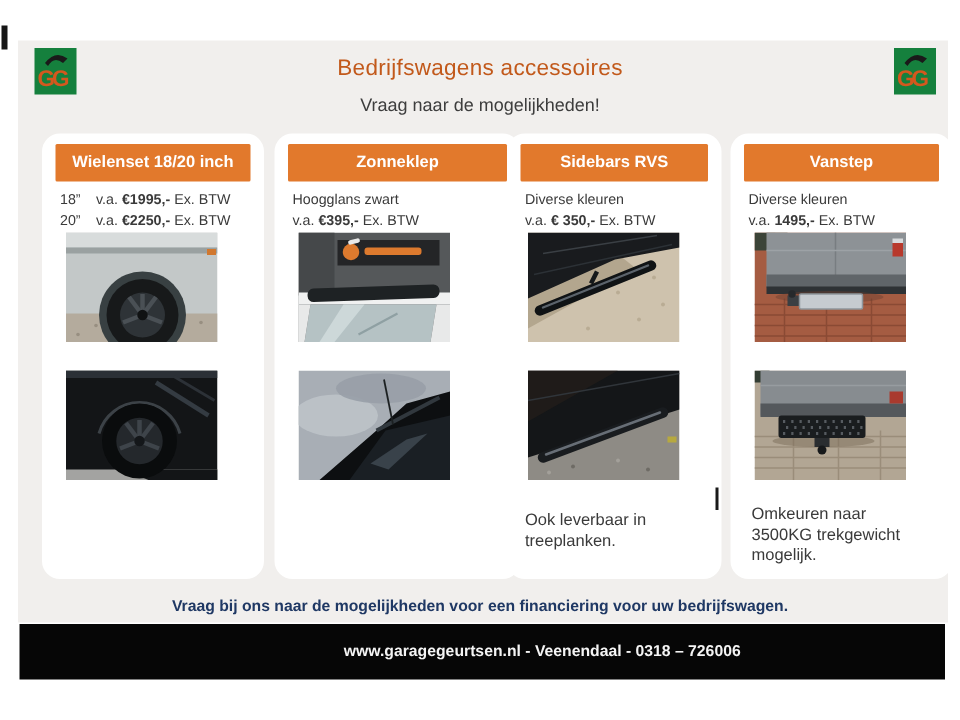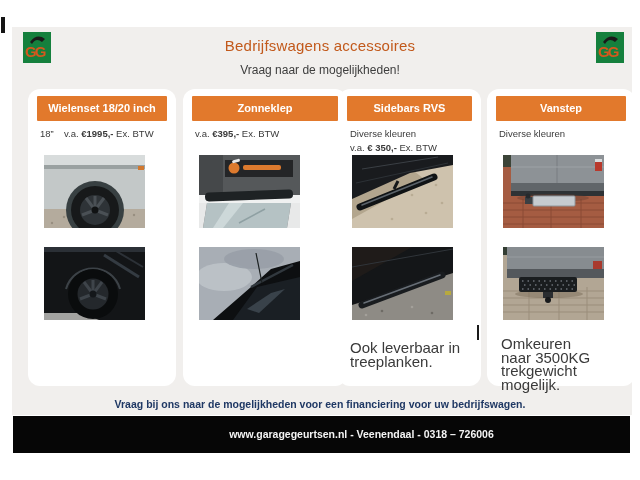--- a/index.html
+++ b/index.html
@@ -17,21 +17,21 @@
   #card-1{left:183px;width:164px;text-decoration:underline;}
   #card-2{left:338px;width:143px;}
   #card-3{left:487px;width:148px;}
   .card-hdr{position:absolute;top:7px;left:9px;right:9px;height:25px;background:#e2792c;color:#ffffff;font-weight:bold;font-size:11px;line-height:25px;text-align:center;border-radius:1px;}
   .card-text{position:absolute;top:38px;left:12px;right:8px;font-size:9.5px;color:#3a3a3a;line-height:13.5px;}
   .size-col{display:inline-block;width:24px;}
   .photo{position:absolute;left:16px;width:101px;height:73px;display:block;}
   #card-2 .photo{left:14px;}
   .p1{top:66px;}
   .p2{top:158px;}
-  .note{position:absolute;top:252px;left:12px;right:12px;font-size:15px;color:#3a3a3a;line-height:13.5px;}
+  .note{position:absolute;top:252px;left:12px;right:12px;font-size:11px;color:#3a3a3a;line-height:13.5px;}
   #card-3 .note{top:248px;left:14px;width:104px;}
   #caret-mark{left:477px;top:325px;width:2px;height:15px;background:#1a1a1a;}
   #financing-note{left:0;top:398px;width:640px;text-align:center;font-size:10.5px;font-weight:bold;color:#1f3864;}
   #footer-bar{left:13px;top:416px;width:617px;height:37px;background:#060606;}
   #footer-text{display:block;width:100%;text-align:center;line-height:37px;color:#f4f4f4;font-size:10.5px;font-weight:bold;padding-left:40px;}
   b{font-weight:bold;}
 </style>
 </head>
 <body>
 
@@ -51,20 +51,21 @@
   </svg>
 </div>
 
 <div class="abs" id="page-title">Bedrijfswagens accessoires</div>
 <div class="abs" id="page-subtitle">Vraag naar de mogelijkheden!</div>
 
 <div class="abs card" id="card-0">
   <div class="card-hdr">Wielenset 18/20 inch</div>
   <div class="card-text">
     <div><span class="size-col">18”</span><span>v.a. </span><b>€1995,-</b><span> Ex. BTW</span></div>
+    <div><span class="size-col">20”</span><span>v.a. </span><b>€2250,-</b><span> Ex. BTW</span></div>
   </div>
   <svg class="photo p1" viewBox="0 0 101 73" preserveAspectRatio="none" aria-label="black alloy wheel on silver van, gravel">
     <rect width="101" height="73" fill="#c3c8c8"></rect>
     <rect width="101" height="10" fill="#d8dcdc"></rect>
     <rect y="10" width="101" height="4" fill="#9aa1a1"></rect>
     <rect x="94" y="11" width="6" height="4" fill="#d1782f"></rect>
     <rect y="54" width="101" height="19" fill="#b4ab9d"></rect>
     <circle cx="20" cy="62" r="1.2" fill="#988f81"></circle>
       <circle cx="70" cy="66" r="1.2" fill="#988f81"></circle>
       <circle cx="90" cy="60" r="1.2" fill="#988f81"></circle>
@@ -98,20 +99,21 @@
         <line x1="49" y1="47" x2="58" y2="35"></line>
         <line x1="49" y1="47" x2="40" y2="35"></line>
       </g>
     <circle cx="49" cy="47" r="3.5" fill="#14171a"></circle>
   </svg>
 </div>
 
 <div class="abs card" id="card-1">
   <div class="card-hdr">Zonneklep</div>
   <div class="card-text">
+    <div>Hoogglans zwart</div>
     <div><span>v.a. </span><b>€395,-</b><span> Ex. BTW</span></div>
   </div>
   <svg class="photo p1" viewBox="0 0 101 73" preserveAspectRatio="none" aria-label="white van with black sun visor at G.Geurtsen building">
     <rect width="101" height="73" fill="#55585a"></rect>
     <rect width="24" height="42" fill="#45484a"></rect>
     <rect x="26" y="5" width="68" height="17" fill="#242527"></rect>
     <circle cx="35" cy="13" r="5.5" fill="#dd7a2e"></circle>
     <rect x="33" y="4.5" width="8" height="3" rx="1.5" fill="#e9e9e9" transform="rotate(-14 37 6)"></rect>
     <rect x="44" y="10" width="38" height="5" rx="2" fill="#dd7a2e"></rect>
     <rect y="40" width="101" height="8" fill="#f0f1f1"></rect>
@@ -168,20 +170,21 @@
     <line x1="10" y1="58" x2="90" y2="28" stroke="#191c1f" stroke-width="7" stroke-linecap="round"></line>
     <line x1="12" y1="56" x2="88" y2="28" stroke="#676e76" stroke-width="1.6" stroke-linecap="round"></line>
   </svg>
   <div class="note">Ook leverbaar in treeplanken.</div>
 </div>
 
 <div class="abs card" id="card-3">
   <div class="card-hdr">Vanstep</div>
   <div class="card-text">
     <div>Diverse kleuren</div>
+    <div><span>v.a. </span><b>1495,-</b><span> Ex. BTW</span></div>
   </div>
   <svg class="photo p1" viewBox="0 0 101 73" preserveAspectRatio="none" aria-label="aluminium vanstep with tow hook on grey van, red bricks">
     <rect width="101" height="73" fill="#a55c42"></rect>
     <g stroke="#8a4a34" stroke-width="1">
         <line x1="0" y1="48" x2="101" y2="48"></line>
         <line x1="0" y1="55" x2="101" y2="55"></line>
         <line x1="0" y1="62" x2="101" y2="62"></line>
         <line x1="0" y1="69" x2="101" y2="69"></line>
         <line x1="20" y1="44" x2="20" y2="73"></line>
         <line x1="48" y1="44" x2="48" y2="73"></line>

